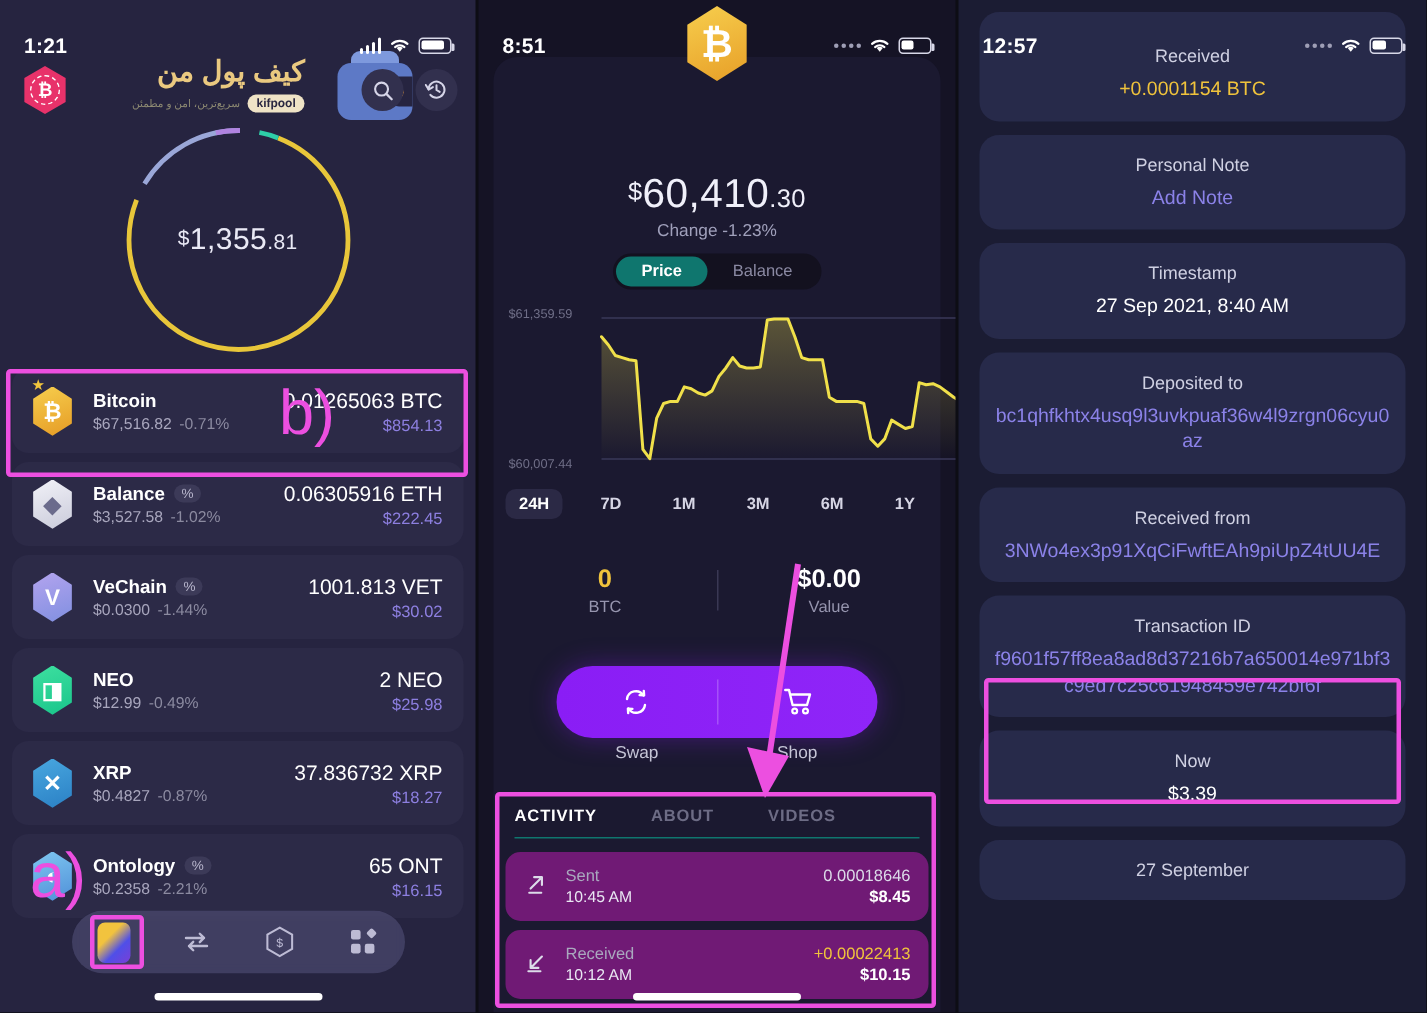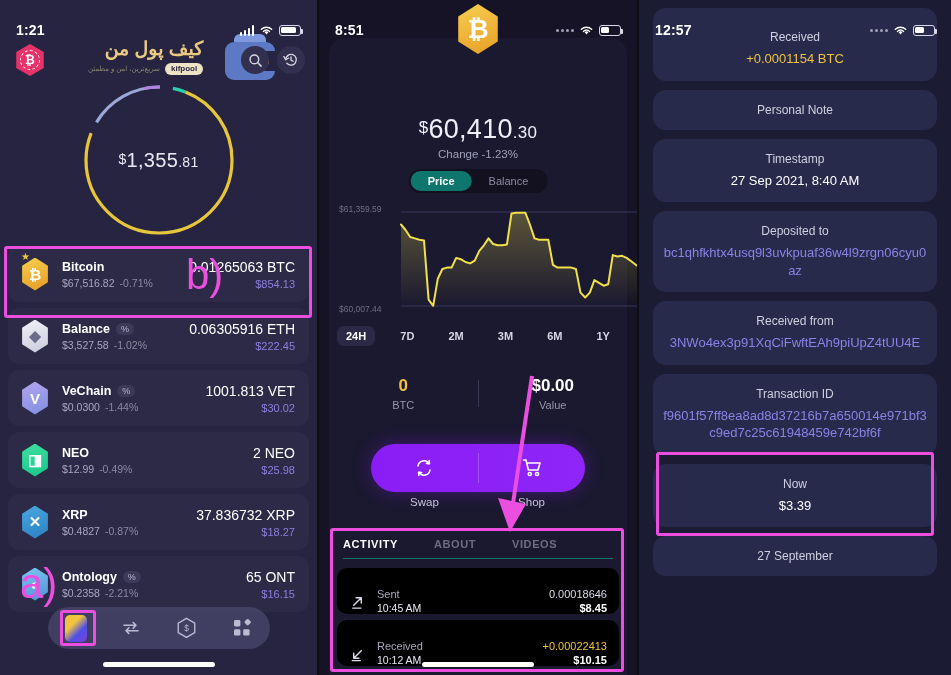--- a/index.html
+++ b/index.html
@@ -130,21 +130,21 @@
   .action-labels { position: absolute; top: 458px; left: 42px; right: 42px; display: flex; }
   .action-labels div { flex: 1; text-align: center; font-size: 11.5px; color: #c5c4d6; }
 
   .tabs { position: absolute; top: 500px; left: 14px; right: 14px; display: flex; gap: 36px;
           border-bottom: 1px solid #0f766e; padding-bottom: 8px; }
   .tabs div { font-size: 11px; letter-spacing: .6px; color: #6d6c85; font-weight: bold; }
   .tabs div.on { color: #fff; }
 
   .act-block { position: absolute; top: 530px; left: 8px; right: 8px; }
   .act-date { color: #e6e5f2; font-size: 11px; padding: 6px 6px 8px; }
-  .act-row { background: #000000; border-radius: 10px; height: 46px; display: flex; align-items: flex-end;
+  .act-row { background: #701a75; border-radius: 10px; height: 46px; display: flex; align-items: center;
              padding: 0 12px; margin-bottom: 6px; }
   .act-ico { width: 22px; color: #dcdbe9; font-size: 15px; }
   .act-mid { flex: 1; margin-left: 6px; }
   .act-mid .t { font-size: 11px; color: #a9a8be; }
   .act-mid .s { font-size: 10.5px; color: #e9e8f3; margin-top: 2px; }
   .act-right { text-align: right; }
   .act-right .a { font-size: 11px; color: #dbdae8; }
   .act-right .a.plus { color: #f0c33c; }
   .act-right .b { font-size: 11px; color: #fff; font-weight: bold; margin-top: 2px; }
 
@@ -397,21 +397,21 @@
           <line x1="72" y1="12" x2="316" y2="12" stroke="#3a3858" stroke-width="1"></line>
           <line x1="72" y1="106" x2="316" y2="106" stroke="#3a3858" stroke-width="1"></line>
           <path id="chart-area" fill="url(#gfill)" d="M72.0 24.5 L76.6 30.0 L81.2 37.0 L85.8 38.4 L90.4 39.8 L95.0 40.5 L99.6 99.6 L104.2 105.8 L108.8 78.7 L113.4 69.0 L118.0 67.6 L122.6 67.6 L127.2 57.9 L131.8 59.2 L136.5 62.0 L141.1 63.4 L145.7 60.6 L150.3 50.9 L154.9 45.3 L159.5 38.4 L164.1 44.0 L168.7 45.3 L173.3 45.3 L177.9 44.6 L182.5 13.4 L187.1 12.7 L191.7 12.7 L196.3 12.7 L200.9 24.5 L205.5 38.4 L210.1 39.8 L214.7 39.8 L219.3 39.8 L223.9 64.8 L228.5 67.6 L233.1 67.6 L237.7 67.6 L242.3 67.6 L246.9 69.0 L251.5 92.6 L256.2 97.5 L260.8 92.6 L265.4 80.1 L270.0 82.9 L274.6 85.7 L279.2 84.3 L283.8 55.1 L288.4 56.5 L293.0 55.8 L297.6 57.9 L302.2 61.3 L306.8 64.8 L311.4 67.6 L316.0 69.0 L316 106 L72 106 Z"></path>
           <path id="chart-line" fill="none" stroke="#f0e04a" stroke-width="2" stroke-linejoin="round" stroke-linecap="round" d="M72.0 24.5 L76.6 30.0 L81.2 37.0 L85.8 38.4 L90.4 39.8 L95.0 40.5 L99.6 99.6 L104.2 105.8 L108.8 78.7 L113.4 69.0 L118.0 67.6 L122.6 67.6 L127.2 57.9 L131.8 59.2 L136.5 62.0 L141.1 63.4 L145.7 60.6 L150.3 50.9 L154.9 45.3 L159.5 38.4 L164.1 44.0 L168.7 45.3 L173.3 45.3 L177.9 44.6 L182.5 13.4 L187.1 12.7 L191.7 12.7 L196.3 12.7 L200.9 24.5 L205.5 38.4 L210.1 39.8 L214.7 39.8 L219.3 39.8 L223.9 64.8 L228.5 67.6 L233.1 67.6 L237.7 67.6 L242.3 67.6 L246.9 69.0 L251.5 92.6 L256.2 97.5 L260.8 92.6 L265.4 80.1 L270.0 82.9 L274.6 85.7 L279.2 84.3 L283.8 55.1 L288.4 56.5 L293.0 55.8 L297.6 57.9 L302.2 61.3 L306.8 64.8 L311.4 67.6 L316.0 69.0"></path>
         </svg>
       </div>
 
       <div class="range-row" id="range-row">
           <div class="on">24H</div>
           <div class="">7D</div>
-          <div class="">2M</div>
+          <div class="">1M</div>
           <div class="">3M</div>
           <div class="">6M</div>
           <div class="">1Y</div>
         </div>
 
       <div class="hold-row">
         <div class="hold-cell">
           <div class="v" style="color:#f0c33c">0</div>
           <div class="k">BTC</div>
         </div>
@@ -509,20 +509,21 @@
       </span>
     </div>
 
     <div id="tx-cards" style="position:absolute;top:8px;left:0;right:0;">
         <div class="tx-card" style="padding-top: 22px;">
           <div class="tx-k">Received</div>
           <div class="tx-v gold">+0.0001154 BTC</div>
         </div>
         <div class="tx-card">
           <div class="tx-k">Personal Note</div>
+          <div class="tx-v link">Add Note</div>
         </div>
         <div class="tx-card">
           <div class="tx-k">Timestamp</div>
           <div class="tx-v ">27 Sep 2021, 8:40 AM</div>
         </div>
         <div class="tx-card">
           <div class="tx-k">Deposited to</div>
           <div class="tx-v link">bc1qhfkhtx4usq9l3uvkpuaf36w4l9zrgn06cyu0az</div>
         </div>
         <div class="tx-card">

